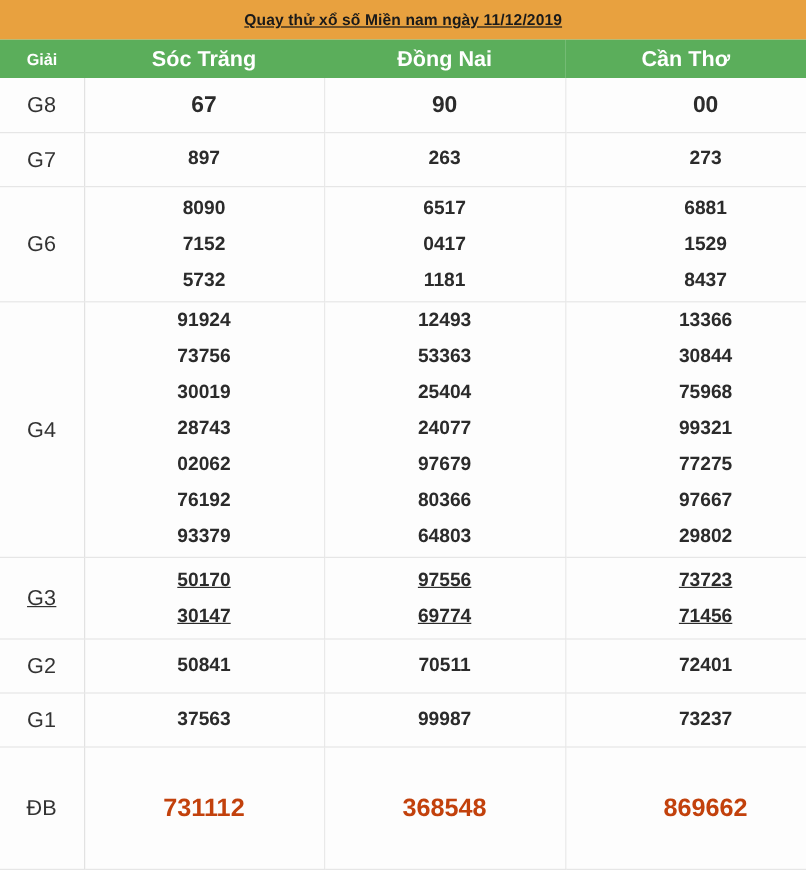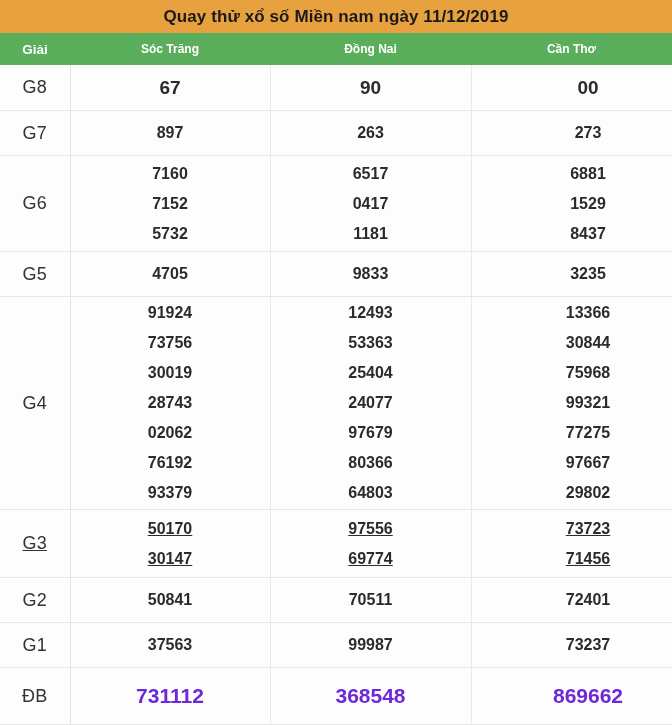--- a/index.html
+++ b/index.html
@@ -24,41 +24,42 @@
     background: #fdfdfd;
   }
   
   .title-bar {
     height: 33px;
     background: #e8a13f;
     color: #1a1a1a;
     display: flex;
     align-items: center;
     justify-content: center;
-    font-size: 17px;
+    font-size: 13px;
     font-weight: bold;
     letter-spacing: 0.1px;
     flex: 0 0 auto;
+    text-decoration: underline;
   }
   
   table.results {
     width: 672px;
     border-collapse: collapse;
     table-layout: fixed;
     flex: 1 1 auto;
   }
   table.results col.c-prize  { width: 70px; }
   table.results col.c-prov   { width: 200px; }
   table.results col.c-prov2  { width: 201px; }
   table.results col.c-prov3  { width: 201px; }
 
   thead th {
     background: #5bae5b;
     color: #ffffff;
-    font-size: 12px;
+    font-size: 18px;
     font-weight: bold;
     height: 32px;
     padding: 0;
     text-align: center;
     border: none;
     vertical-align: middle;
   }
   thead th.prize-head {
     font-size: 13.5px;
   }
@@ -97,21 +98,21 @@
     align-items: center;
     justify-content: center;
     gap: 0;
   }
   .num-stack .num-line {
     line-height: 30px;
     height: 30px;
     display: block;
   }
   td.num-cell.big-red {
-    color: #6d28d9;
+    color: #c2410c;
     font-weight: bold;
     font-size: 21px;
   }
   td.num-cell.red-small {
     font-size: 19px;
   }
 
   
   tr.row-g8 td { height: 45px; }
   tr.row-g7 td { height: 44px; }
@@ -178,55 +179,37 @@
           <td class="num-cell">
             <div class="num-stack">
               <span class="num-line">273</span>
             </div>
           </td>
         </tr>
         <tr class="row-g6">
           <td class="prize-cell">G6</td>
           <td class="num-cell">
             <div class="num-stack">
-              <span class="num-line">7160</span>
+              <span class="num-line">8090</span>
               <span class="num-line">7152</span>
               <span class="num-line">5732</span>
             </div>
           </td>
           <td class="num-cell">
             <div class="num-stack">
               <span class="num-line">6517</span>
               <span class="num-line">0417</span>
               <span class="num-line">1181</span>
             </div>
           </td>
           <td class="num-cell">
             <div class="num-stack">
               <span class="num-line">6881</span>
               <span class="num-line">1529</span>
               <span class="num-line">8437</span>
-            </div>
-          </td>
-        </tr>
-        <tr class="row-g5">
-          <td class="prize-cell">G5</td>
-          <td class="num-cell">
-            <div class="num-stack">
-              <span class="num-line">4705</span>
-            </div>
-          </td>
-          <td class="num-cell">
-            <div class="num-stack">
-              <span class="num-line">9833</span>
-            </div>
-          </td>
-          <td class="num-cell">
-            <div class="num-stack">
-              <span class="num-line">3235</span>
             </div>
           </td>
         </tr>
         <tr class="row-g4">
           <td class="prize-cell">G4</td>
           <td class="num-cell">
             <div class="num-stack">
               <span class="num-line">91924</span>
               <span class="num-line">73756</span>
               <span class="num-line">30019</span>

